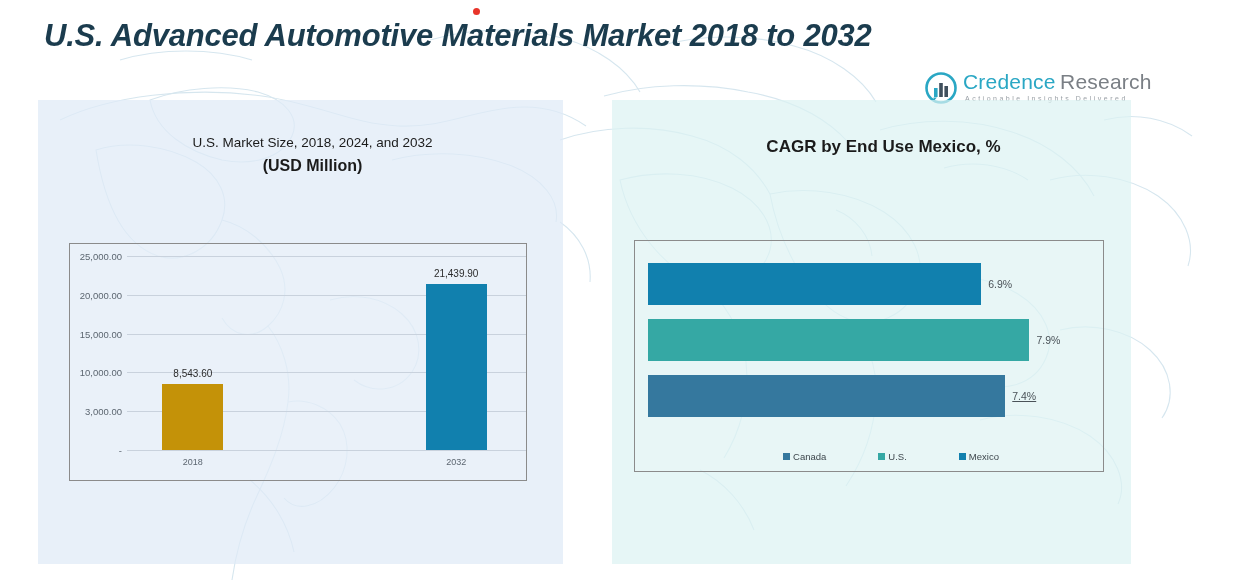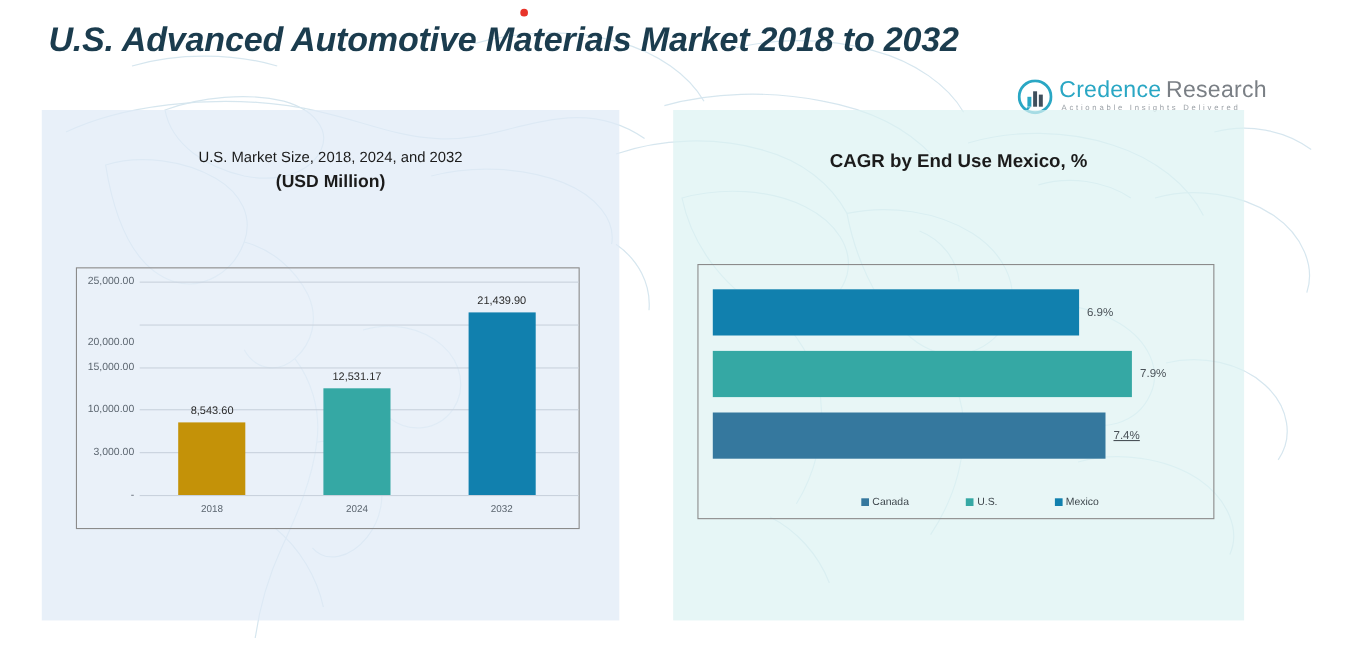--- a/index.html
+++ b/index.html
@@ -30,21 +30,21 @@
   .logo-mark { position: absolute; left: 0; top: 2px; width: 32px; height: 32px; }
   .logo-word { position: absolute; left: 38px; top: 0px; white-space: nowrap; }
   .logo-credence { font-size: 21px; color: #2aa7c4; letter-spacing: 0.2px; }
   .logo-research { font-size: 21px; color: #7a7f85; letter-spacing: 0.2px; }
   .logo-tag {
     position: absolute; left: 40px; top: 25px;
     font-size: 7px; color: #9aa0a6; letter-spacing: 2.5px; white-space: nowrap;
   }
 
   
-  .panel { position: absolute; }
+  .panel { position: absolute; padding-left: 12px; }
   #panel-left  { left: 38px;  top: 100px; width: 525px; height: 464px; background: rgba(223,234,246,0.72); }
   #panel-right { left: 612px; top: 100px; width: 519px; height: 464px; background: rgba(219,242,242,0.70); }
 
   .panel-head { position: absolute; width: 100%; text-align: center; color: #1b1b1b; }
   #left-sub1 { top: 35px; font-size: 13.5px; }
   #left-sub2 { top: 57px; font-size: 16px; font-weight: bold; }
   #right-head { top: 37px; font-size: 17px; font-weight: bold; }
 
   
   #chart-left {
@@ -153,34 +153,29 @@
           <div class="gridline" style="top: 128.4px;"></div>
           <div class="gridline" style="top: 89.6px;"></div>
           <div class="gridline" style="top: 50.8px;"></div>
           <div class="gridline" style="top: 12px;"></div>
         </div>
       <div id="left-yticks">
           <div class="ytick" style="top: 206px;">-</div>
           <div class="ytick" style="top: 167.2px;">3,000.00</div>
           <div class="ytick" style="top: 128.4px;">10,000.00</div>
           <div class="ytick" style="top: 89.6px;">15,000.00</div>
-          <div class="ytick" style="top: 50.8px; margin-top: 16px;">20,000.00</div>
+          <div class="ytick" style="top: 50.8px;">20,000.00</div>
           <div class="ytick" style="top: 12px;">25,000.00</div>
         </div>
       <div class="plot" id="left-plot">
           <div class="col-group" style="left: 8.91667%; width: 15.5%;">
             <div class="col-bar" style="height: 34.1744%; background: rgb(196, 146, 8);"></div>
             <div class="col-val" style="bottom: calc(34.1744% + 5px);">8,543.60</div>
             <div class="col-cat">2018</div>
           </div>
-          <div class="col-group" style="left: 42.25%; width: 15.5%;">
-            <div class="col-bar" style="height: 50.1247%; background: rgb(53, 168, 164);"></div>
-            <div class="col-val" style="bottom: calc(50.1247% + 5px);">12,531.17</div>
-            <div class="col-cat">2024</div>
-          </div>
           <div class="col-group" style="left: 75.5833%; width: 15.5%;">
             <div class="col-bar" style="height: 85.7596%; background: rgb(17, 128, 174);"></div>
             <div class="col-val" style="bottom: calc(85.7596% + 5px);">21,439.90</div>
             <div class="col-cat">2032</div>
           </div>
         </div>
     </div>
   </div>
 
   <div class="panel" id="panel-right">

